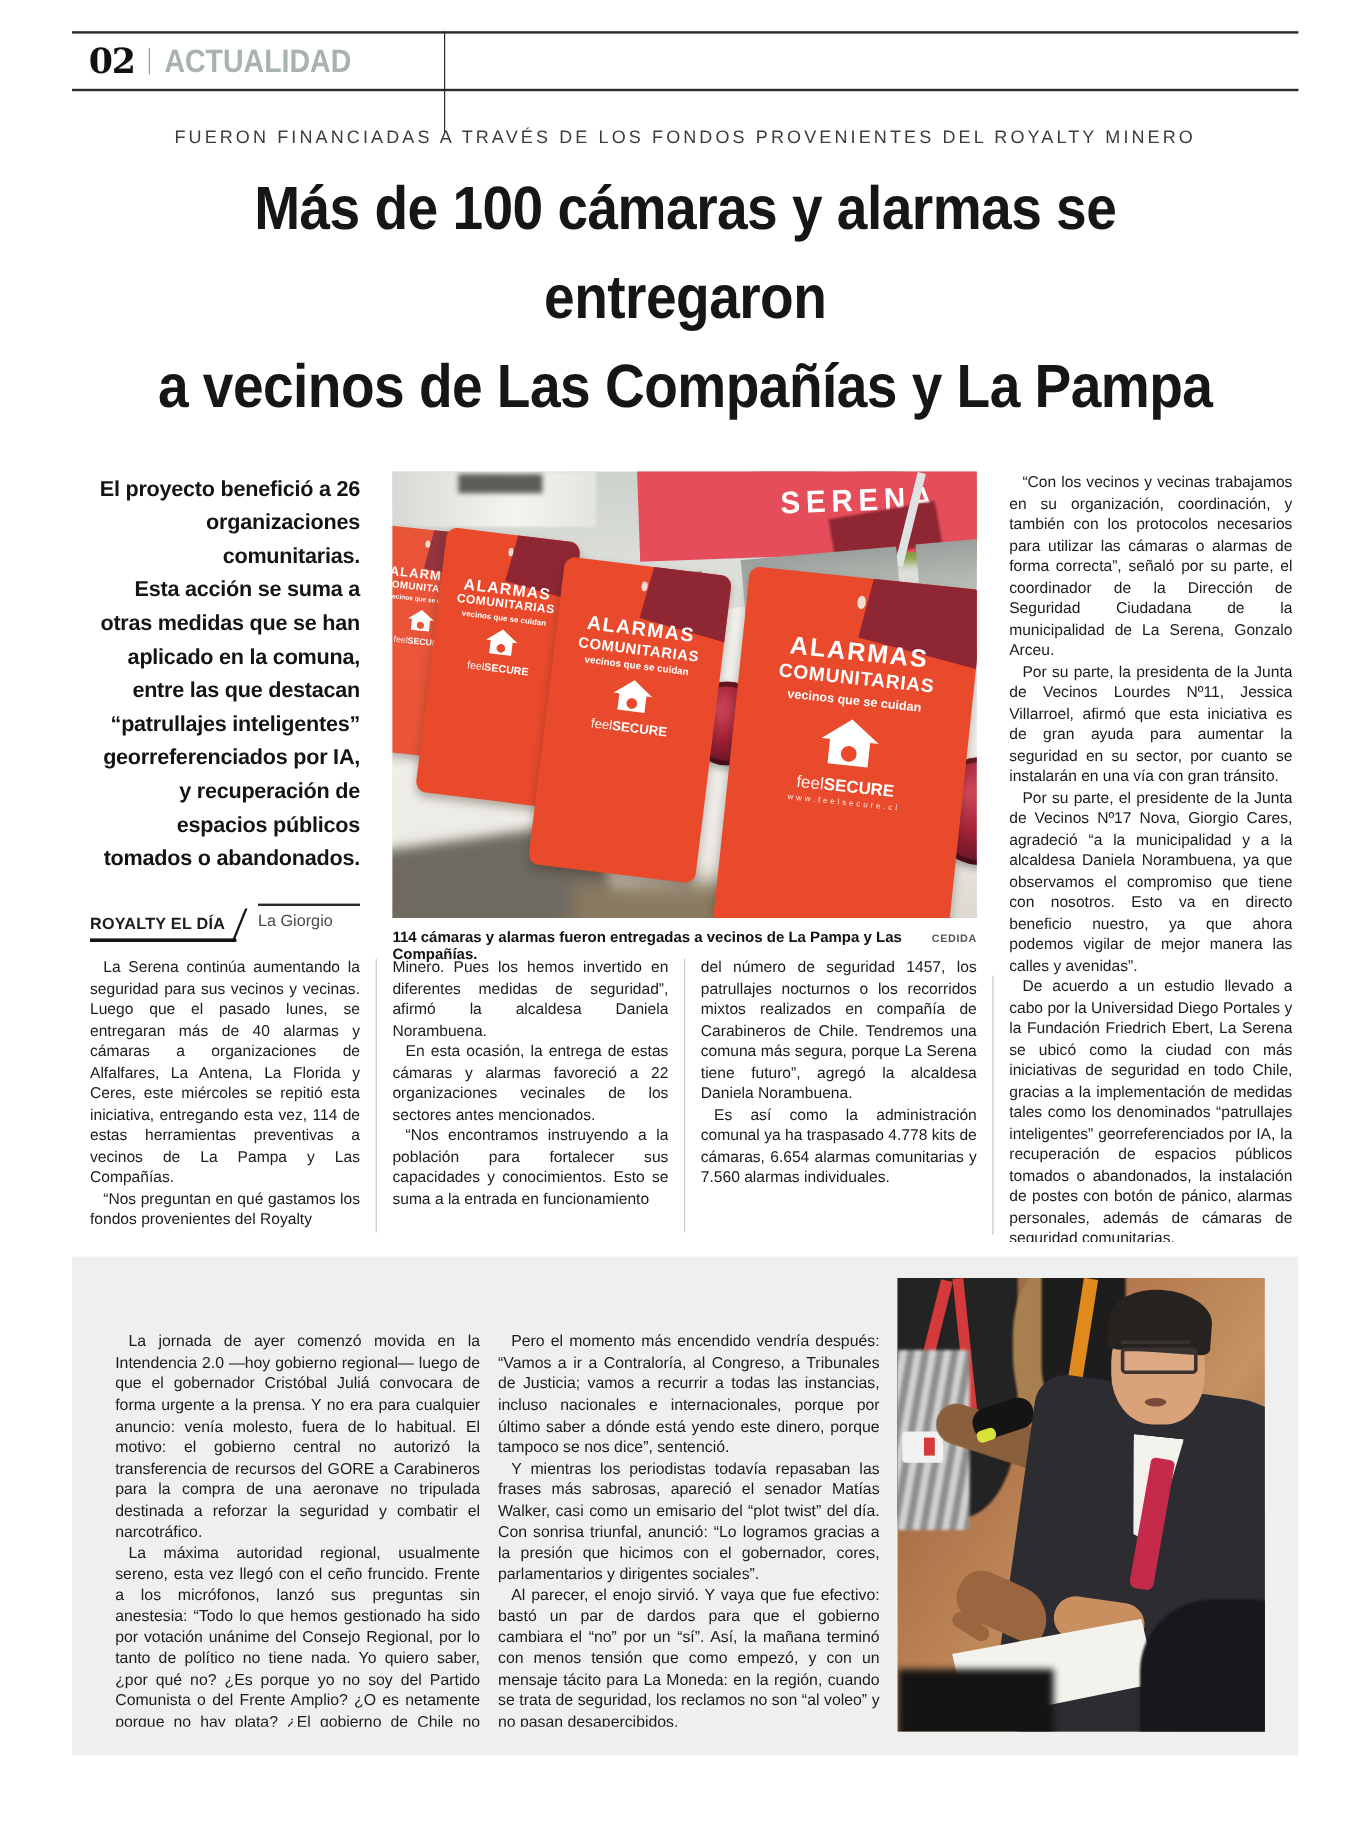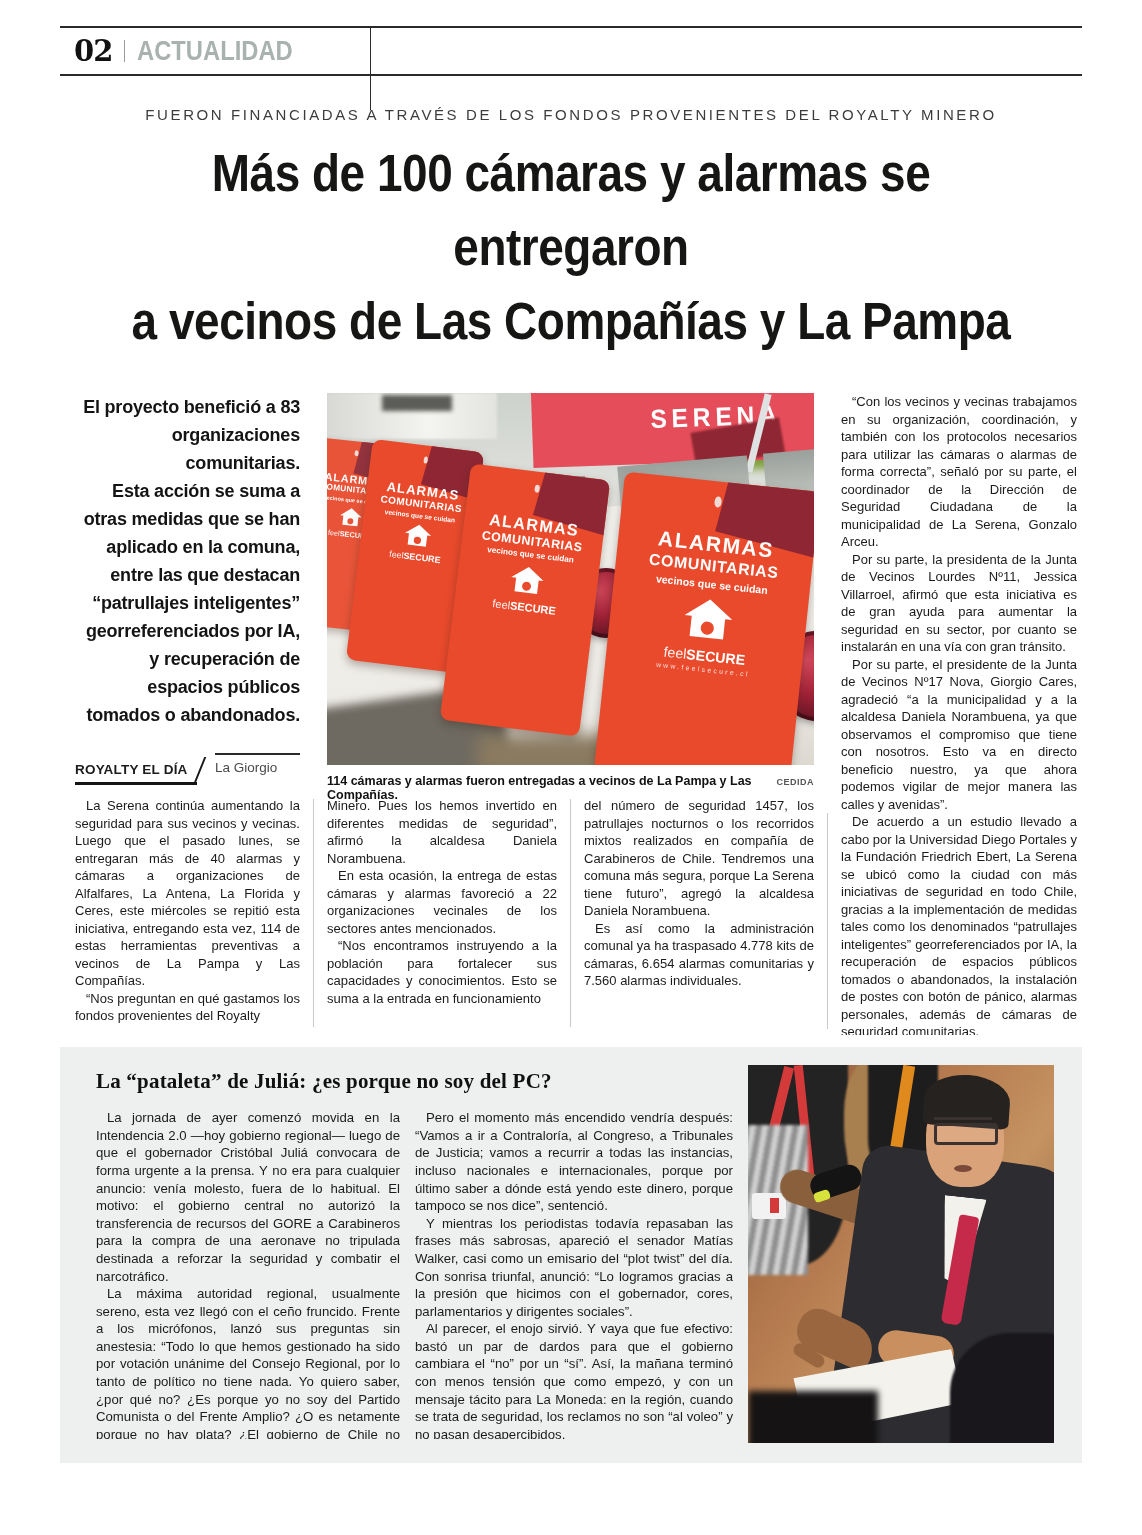--- a/index.html
+++ b/index.html
@@ -136,21 +136,21 @@
   <div class="kicker">FUERON FINANCIADAS A TRAVÉS DE LOS FONDOS PROVENIENTES DEL ROYALTY MINERO</div>
   <h1 class="headline">
     <span>Más de 100 cámaras y alarmas se entregaron</span>
     <span>a vecinos de Las Compañías y La Pampa</span>
   </h1>
 
   <div class="articlebody">
 
     <div class="introcell">
       <div class="intro">
-        <p>El proyecto benefició a 83 organizaciones comunitarias.</p>
+        <p>El proyecto benefició a 26 organizaciones comunitarias.</p>
         <p>Esta acción se suma a otras medidas que se han aplicado en la comuna, entre las que destacan “patrullajes inteligentes” georreferenciados por IA, y recuperación de espacios públicos tomados o abandonados.</p>
       </div>
       <div class="byline">
         <span class="byline-author">ROYALTY EL DÍA</span>
         <span class="byline-slash"></span>
         <span class="byline-loc">La Giorgio</span>
       </div>
     </div>
 
     <div class="photocell">
@@ -271,21 +271,20 @@
       <div class="bodytext">
           <p class="cont">del número de seguridad 1457, los patrullajes nocturnos o los recorridos mixtos realizados en compañía de Carabineros de Chile. Tendremos una comuna más segura, porque La Serena tiene futuro”, agregó la alcaldesa Daniela Norambuena.</p>
           <p>Es así como la administración comunal ya ha traspasado 4.778 kits de cámaras, 6.654 alarmas comunitarias y 7.560 alarmas individuales.</p>
         </div>
     </div>
   </div>
 
   <section>
     <div class="pulso-box">
       <div class="pulso-grid">
-        <h3 class="pulso-head" style="margin:0;">La “pataleta” de Juliá: ¿es porque no soy del PC?</h3>
 
         <div class="pulso-c1">
           <div class="pulso-text">
               <p>La jornada de ayer comenzó movida en la Intendencia 2.0 —hoy gobierno regional— luego de que el gobernador Cristóbal Juliá convocara de forma urgente a la prensa. Y no era para cualquier anuncio: venía molesto, fuera de lo habitual. El motivo: el gobierno central no autorizó la transferencia de recursos del GORE a Carabineros para la compra de una aeronave no tripulada destinada a reforzar la seguridad y combatir el narcotráfico.</p>
               <p>La máxima autoridad regional, usualmente sereno, esta vez llegó con el ceño fruncido. Frente a los micrófonos, lanzó sus preguntas sin anestesia: “Todo lo que hemos gestionado ha sido por votación unánime del Consejo Regional, por lo tanto de político no tiene nada. Yo quiero saber, ¿por qué no? ¿Es porque yo no soy del Partido Comunista o del Frente Amplio? ¿O es netamente porque no hay plata? ¿El gobierno de Chile no tiene dinero?”.</p>
             </div>
         </div>
         <div class="pulso-c2">
           <div class="pulso-text">
               <p>Pero el momento más encendido vendría después: “Vamos a ir a Contraloría, al Congreso, a Tribunales de Justicia; vamos a recurrir a todas las instancias, incluso nacionales e internacionales, porque por último saber a dónde está yendo este dinero, porque tampoco se nos dice”, sentenció.</p>

